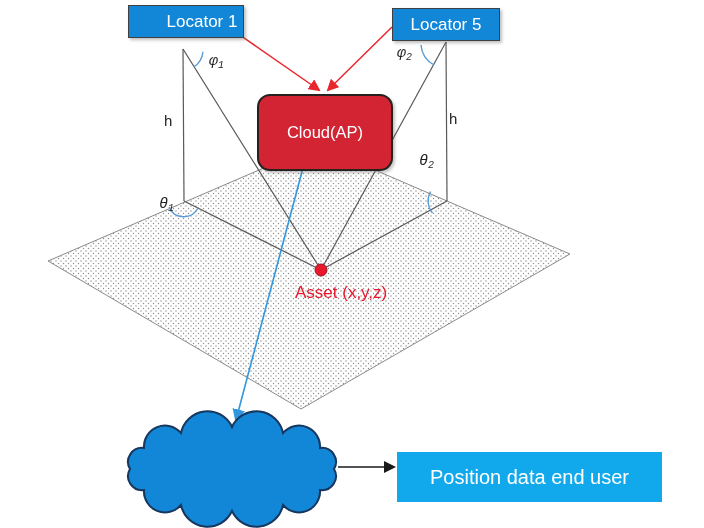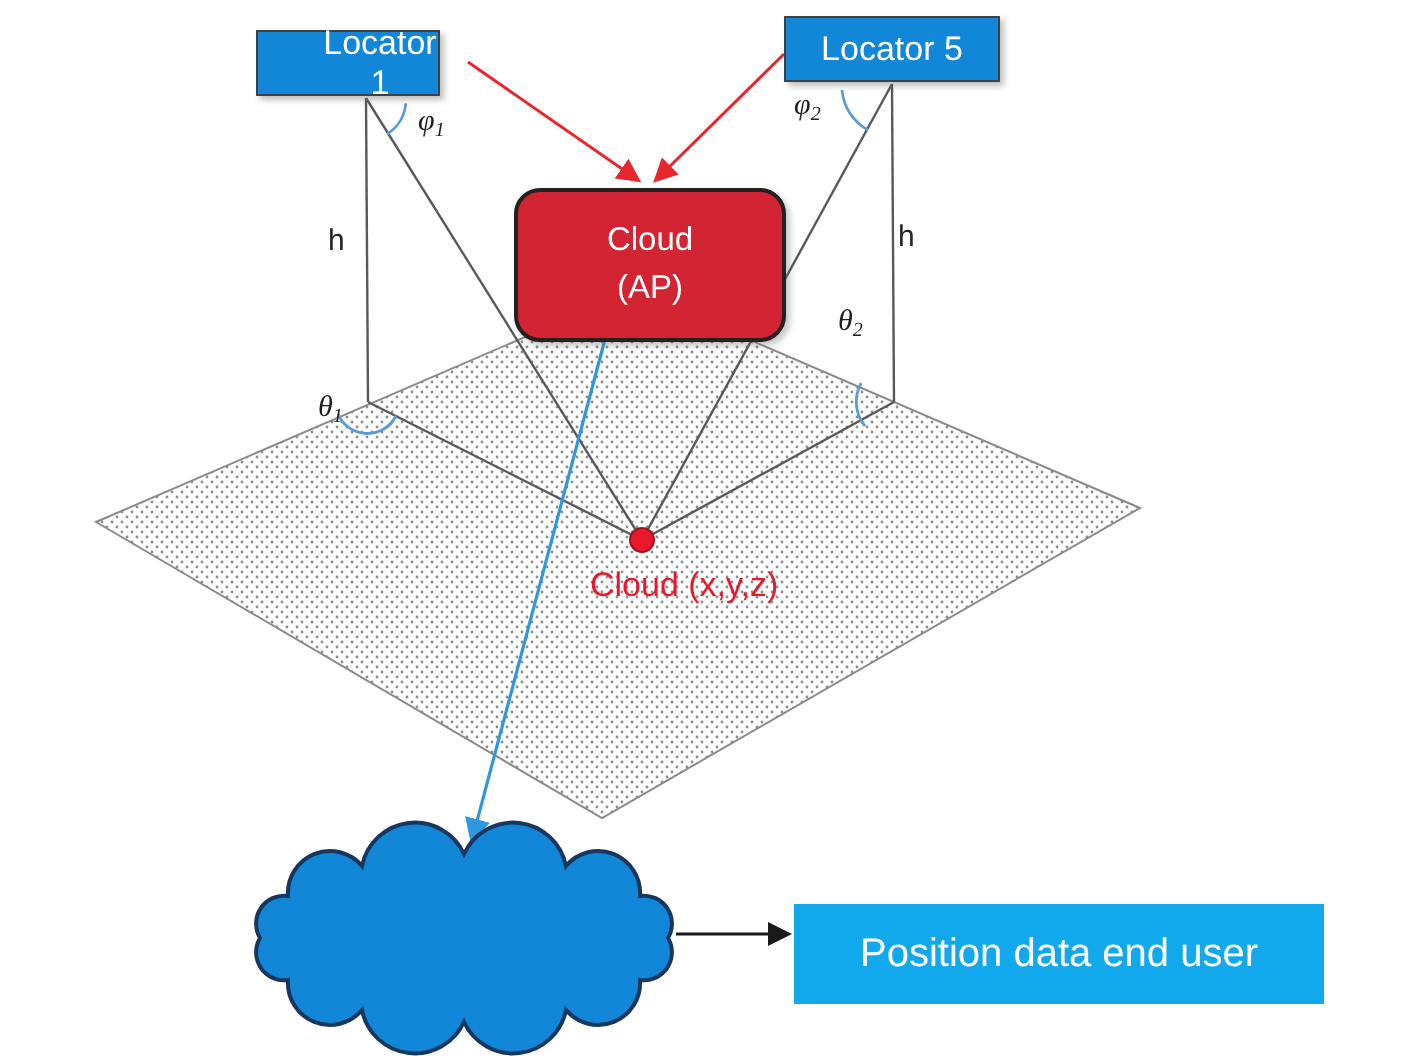--- a/index.html
+++ b/index.html
@@ -23,38 +23,38 @@
   .assetdot   { fill:var(--asset-red); stroke:#9e1320; stroke-width:1; }
 
   .box {
     position:absolute; display:flex; align-items:center; justify-content:center;
     color:#fff; text-align:center; box-sizing:border-box;
   }
   .locator {
     background:var(--locator-blue); border:1.5px solid #404040;
     font-size:17px; box-shadow:2px 2px 3px rgba(110,110,110,.45);
   }
-  #locator1 { left:128px; top:15px;  width:92px; height:33px;padding-left:32px; }
+  #locator1 { left:128px; top:5px;  width:116px; height:33px;padding-left:32px; }
   #locator2 { left:392px; top:8px;   width:108px; height:33px; }
   .ap {
     left:257px; top:94px; width:136px; height:77px;
     background:var(--ap-red); border:2px solid #26201f; border-radius:13px;
-    flex-direction:column; font-size:16.5px; line-height:1.4;
+    font-size:16.5px; line-height:1.4;
     box-shadow:2px 2px 3px rgba(110,110,110,.4);
   }
   .enduser {
     left:397px; top:452px; width:265px; height:50px;
     background:var(--end-user-blue); font-size:20px;
   }
   .cloud-text {
     position:absolute; left:152px; top:442px; width:160px; text-align:center;
     color:#fff; font-size:16.5px; line-height:1.45;
   }
   .angle {
-    position:absolute; font-family:Liberation Serif, serif; font-style:italic;
+    position:absolute; font-family:Liberation Mono, monospace; font-style:italic;
     font-size:15px; color:#1f1f1f; white-space:nowrap;
   }
   .angle sub { font-size:10px; vertical-align:-3px; }
   #phi1   { left:209px; top:53px;  }
   #phi2   { left:397px; top:45px;  }
   #theta1 { left:159px; top:196px; }
   #theta2 { left:419px; top:153px; }
   .hlabel { position:absolute; font-size:15px; color:#262626; }
   #h-left  { left:164px; top:112px; }
   #h-right { left:449px; top:110px; }
@@ -140,14 +140,14 @@
 
 
   <div class="angle" id="phi1"><span>φ</span><sub>1</sub></div>
   <div class="angle" id="phi2"><span>φ</span><sub>2</sub></div>
   <div class="angle" id="theta1"><span>θ</span><sub>1</sub></div>
   <div class="angle" id="theta2"><span>θ</span><sub>2</sub></div>
 
   <div class="hlabel" id="h-left">h</div>
   <div class="hlabel" id="h-right">h</div>
 
-  <div class="asset-label">Cloud (x,y,z)</div>
+  <div class="asset-label">Asset (x,y,z)</div>
 </div>
 
 </body></html>

